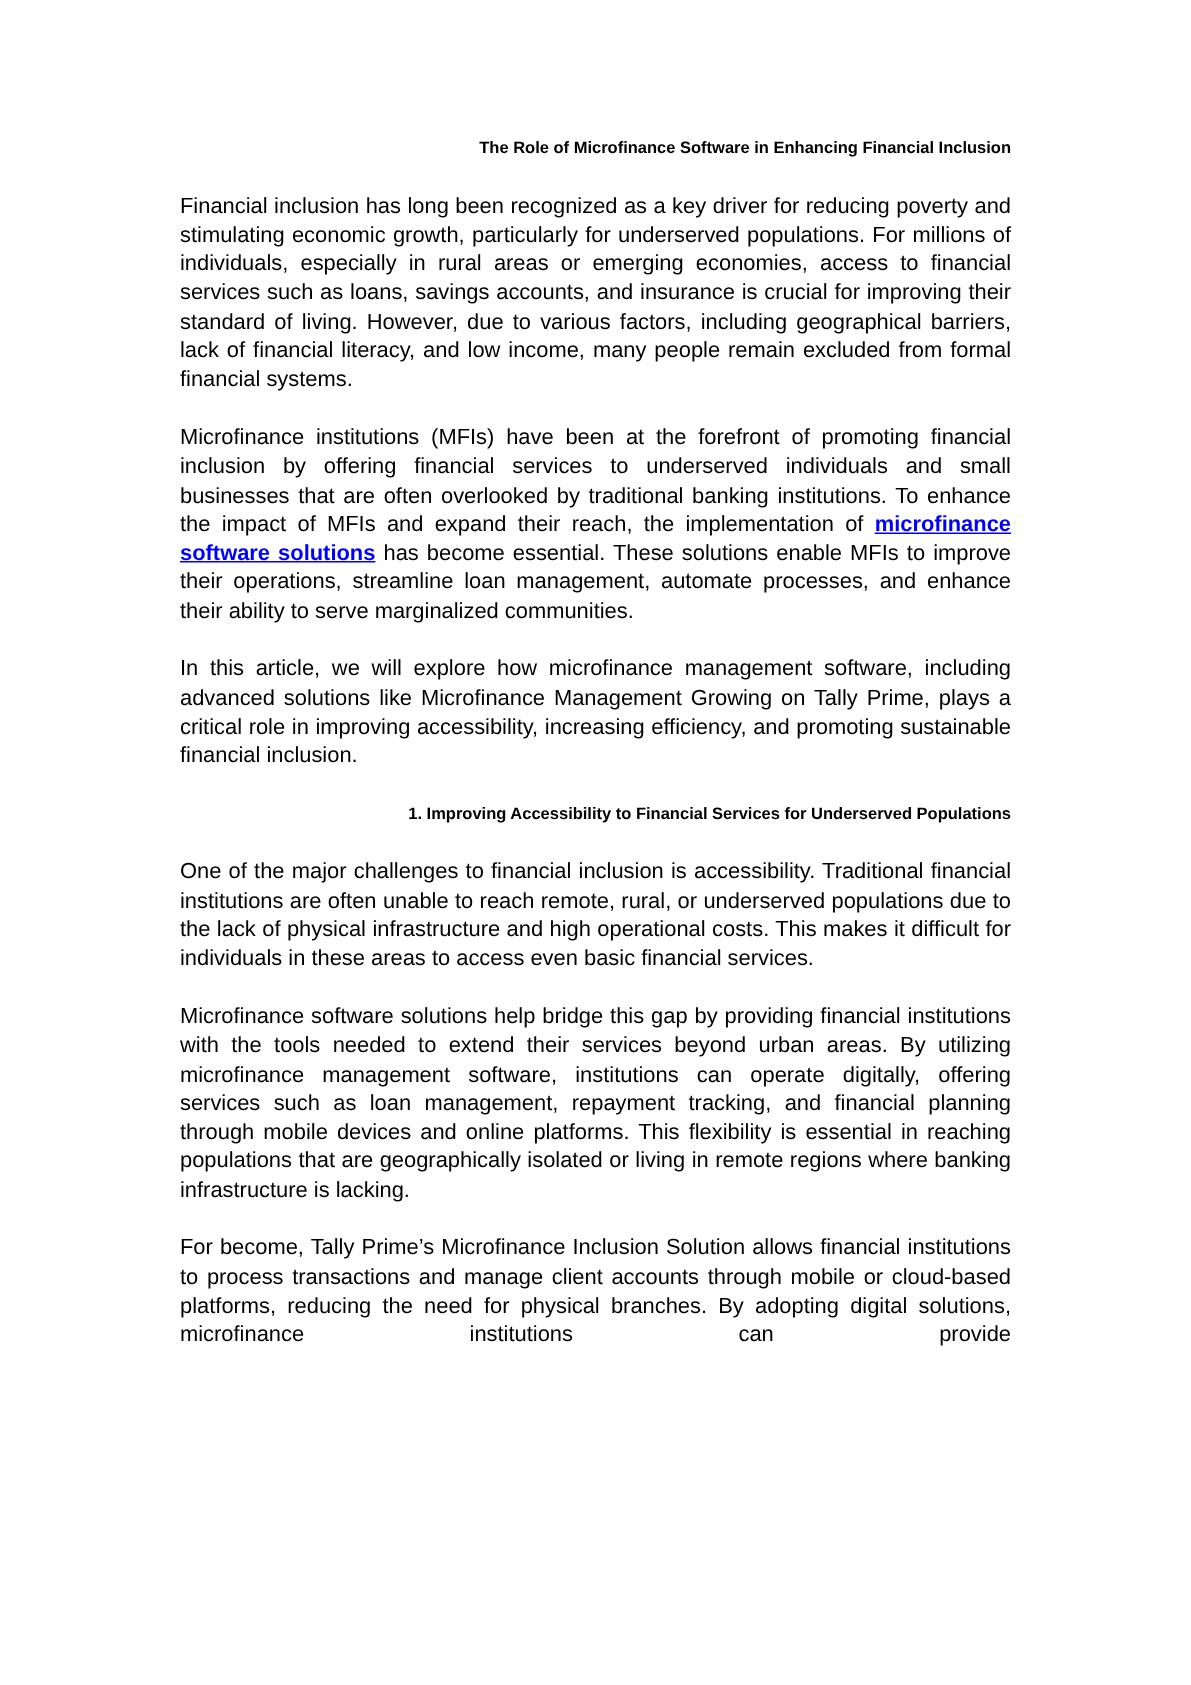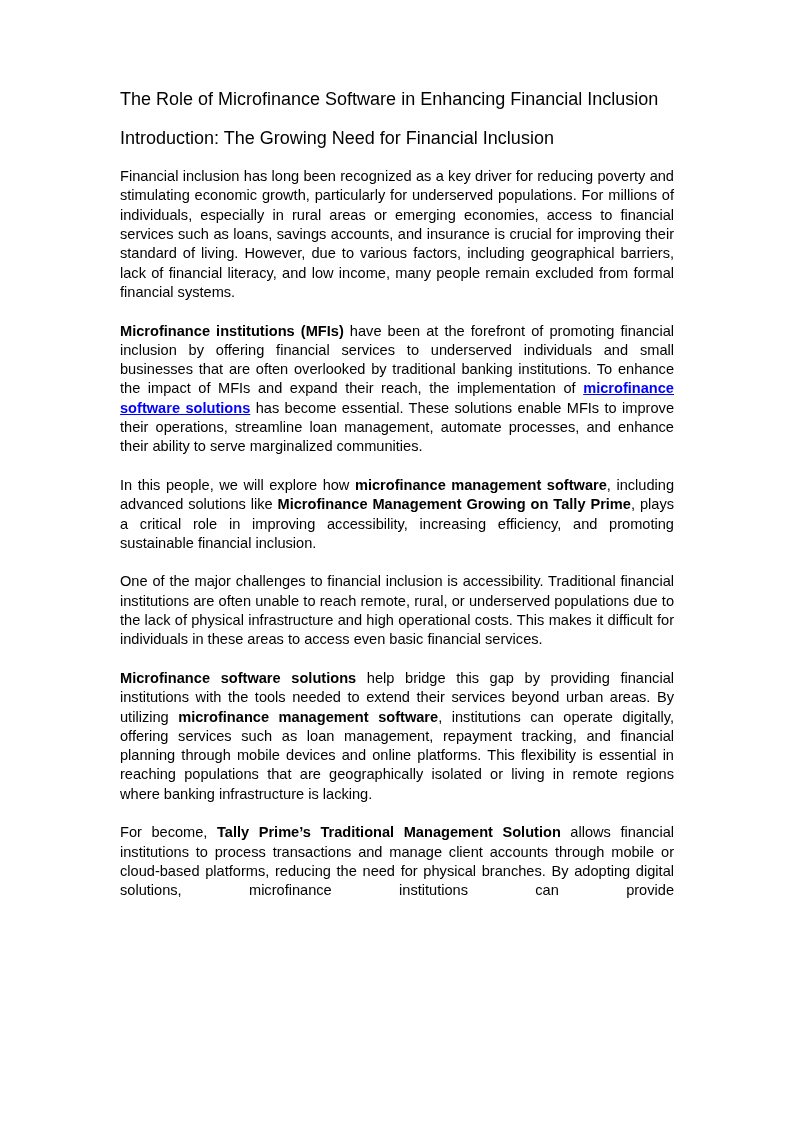--- a/index.html
+++ b/index.html
@@ -14,58 +14,58 @@
     box-sizing: border-box;
     background: #ffffff;
     padding: 90px 120px 0 120px;
     font-family: "Liberation Sans", "DejaVu Sans", sans-serif;
     font-size: 14.6px;
     line-height: 19.3px;
     color: #000000;
     overflow: hidden;
   }
   .doc-title, .doc-heading {
-    font-size: 18px;
-    font-weight: normal;
+    font-size: 11px;
+    font-weight: bold;
     margin: 0 0 19.3px 0;
-    text-align: left;
+    text-align: right;
   }
   .doc-para {
     margin: 0 0 19.3px 0;
     text-align: justify;
   }
   .doc-para.continues {
     
     text-align-last: justify;
   }
   .doc-para b, .doc-para strong {
-    font-weight: bold;
+    font-weight: normal;
   }
   a.doc-link {
     color: #0000ff;
     font-weight: bold;
     text-decoration: underline;
     cursor: pointer;
   }
 </style>
 </head>
 <body>
 
 <div class="page">
 
   <h1 class="doc-title">The Role of Microfinance Software in Enhancing Financial Inclusion</h1>
 
-  <h2 class="doc-heading">Introduction: The Growing Need for Financial Inclusion</h2>
 
   <p class="doc-para">Financial inclusion has long been recognized as a key driver for reducing poverty and stimulating economic growth, particularly for underserved populations. For millions of individuals, especially in rural areas or emerging economies, access to financial services such as loans, savings accounts, and insurance is crucial for improving their standard of living. However, due to various factors, including geographical barriers, lack of financial literacy, and low income, many people remain excluded from formal financial systems.</p>
 
   <p class="doc-para"><strong>Microfinance institutions (MFIs)</strong><span> have been at the forefront of promoting financial inclusion by offering financial services to underserved individuals and small businesses that are often overlooked by traditional banking institutions. To enhance the impact of MFIs and expand their reach, the implementation of </span><a class="doc-link">microfinance software solutions</a><span> has become essential. These solutions enable MFIs to improve their operations, streamline loan management, automate processes, and enhance their ability to serve marginalized communities.</span></p>
 
-  <p class="doc-para"><span>In this people, we will explore how </span><strong>microfinance management software</strong><span>, including advanced solutions like </span><strong>Microfinance Management Growing on Tally Prime</strong><span>, plays a critical role in improving accessibility, increasing efficiency, and promoting sustainable financial inclusion.</span></p>
+  <p class="doc-para"><span>In this article, we will explore how </span><strong>microfinance management software</strong><span>, including advanced solutions like </span><strong>Microfinance Management Growing on Tally Prime</strong><span>, plays a critical role in improving accessibility, increasing efficiency, and promoting sustainable financial inclusion.</span></p>
 
+  <h2 class="doc-heading">1. Improving Accessibility to Financial Services for Underserved Populations</h2>
 
   <p class="doc-para">One of the major challenges to financial inclusion is accessibility. Traditional financial institutions are often unable to reach remote, rural, or underserved populations due to the lack of physical infrastructure and high operational costs. This makes it difficult for individuals in these areas to access even basic financial services.</p>
 
   <p class="doc-para"><strong>Microfinance software solutions</strong><span> help bridge this gap by providing financial institutions with the tools needed to extend their services beyond urban areas. By utilizing </span><strong>microfinance management software</strong><span>, institutions can operate digitally, offering services such as loan management, repayment tracking, and financial planning through mobile devices and online platforms. This flexibility is essential in reaching populations that are geographically isolated or living in remote regions where banking infrastructure is lacking.</span></p>
 
-  <p class="doc-para continues"><span>For become, </span><strong>Tally Prime’s Traditional Management Solution</strong><span> allows financial institutions to process transactions and manage client accounts through mobile or cloud-based platforms, reducing the need for physical branches. By adopting digital solutions, microfinance institutions can provide</span></p>
+  <p class="doc-para continues"><span>For become, </span><strong>Tally Prime’s Microfinance Inclusion Solution</strong><span> allows financial institutions to process transactions and manage client accounts through mobile or cloud-based platforms, reducing the need for physical branches. By adopting digital solutions, microfinance institutions can provide</span></p>
 
 </div>
 
 </body></html>

